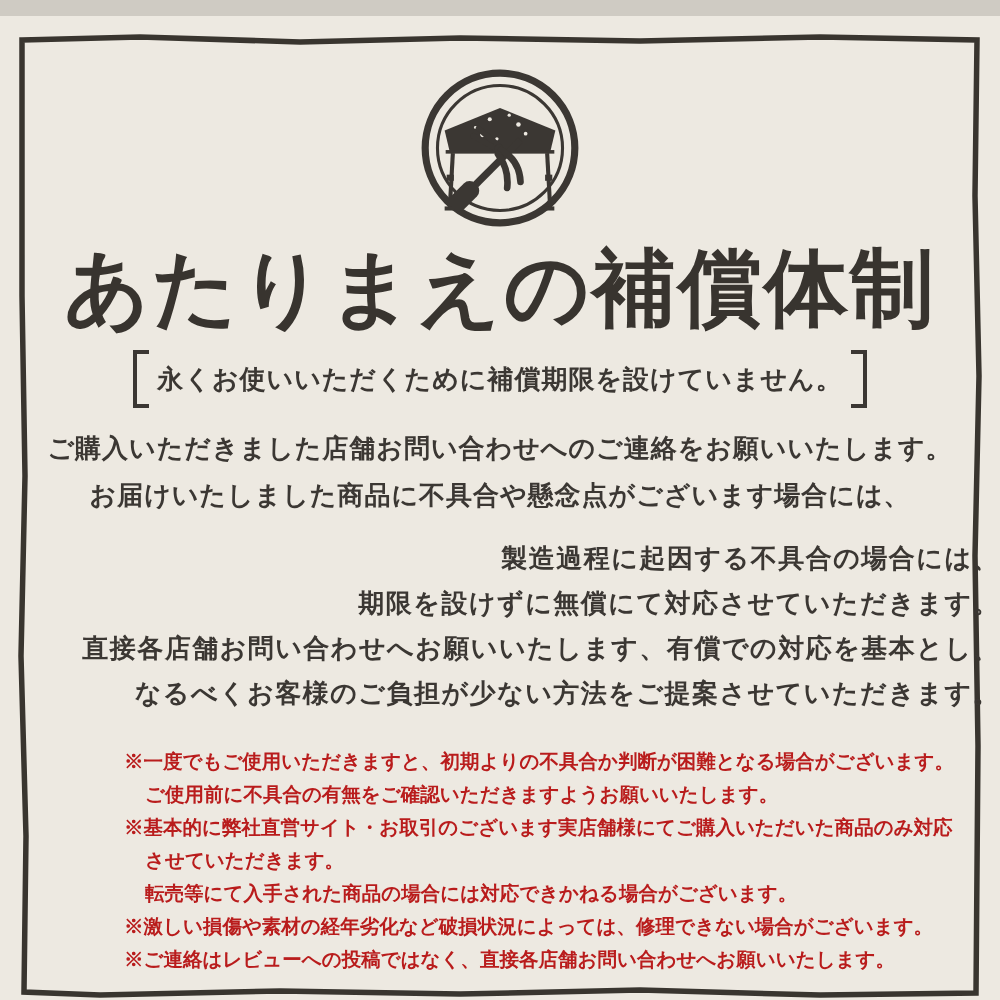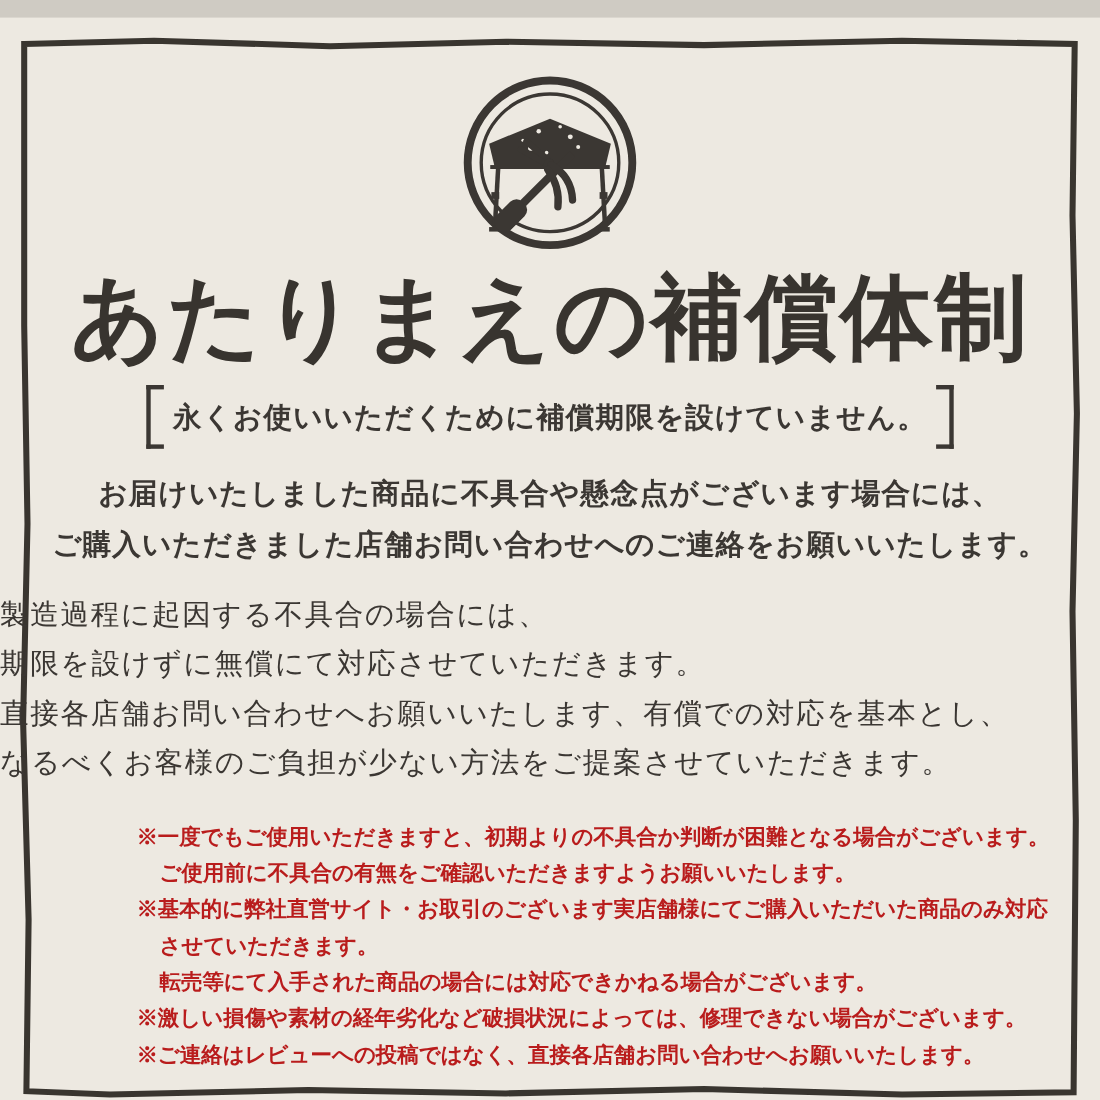--- a/index.html
+++ b/index.html
@@ -44,22 +44,22 @@
     letter-spacing:1px; white-space:nowrap;
   }
   .intro {
     position:absolute; top:409px; left:0; width:100%;
     text-align:center;
     font-size:26px; font-weight:700;
     line-height:47px; letter-spacing:1px;
   }
   .policy {
     position:absolute; top:520px; left:0; width:100%;
-    text-align:left;
-    font-size:26px; font-weight:400;
+    text-align:right;
+    font-size:26px; font-weight:700;
     line-height:45px; letter-spacing:1.5px;
   }
   .intro div, .policy div { white-space:nowrap; }
   .notes {
     position:absolute; top:729px; left:124px; right:80px;
     font-size:19.5px; font-weight:700;
     line-height:33px;
     color:#b91c1c;
   }
   .note-line { white-space:nowrap; }
@@ -115,22 +115,22 @@
 
   <h1 class="title">あたりまえの補償体制</h1>
 
   <div class="subtitle-row">
     <div class="bracket left"></div>
     <div class="subtitle-text">永くお使いいただくために補償期限を設けていません。</div>
     <div class="bracket right"></div>
   </div>
 
   <div class="intro">
+    <div>ご購入いただきました店舗お問い合わせへのご連絡をお願いいたします。</div>
     <div>お届けいたしました商品に不具合や懸念点がございます場合には、</div>
-    <div>ご購入いただきました店舗お問い合わせへのご連絡をお願いいたします。</div>
   </div>
 
   <div class="policy">
     <div>製造過程に起因する不具合の場合には、</div>
     <div>期限を設けずに無償にて対応させていただきます。</div>
     <div>直接各店舗お問い合わせへお願いいたします、有償での対応を基本とし、</div>
     <div>なるべくお客様のご負担が少ない方法をご提案させていただきます。</div>
   </div>
 
   <div class="notes">

